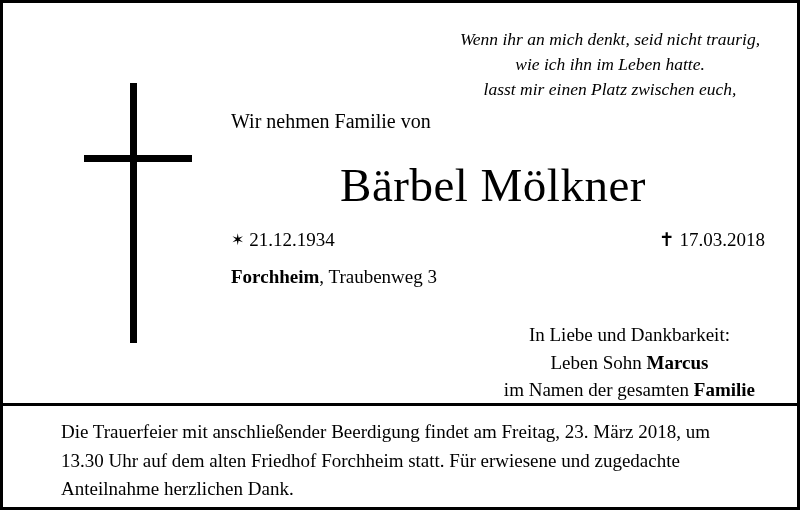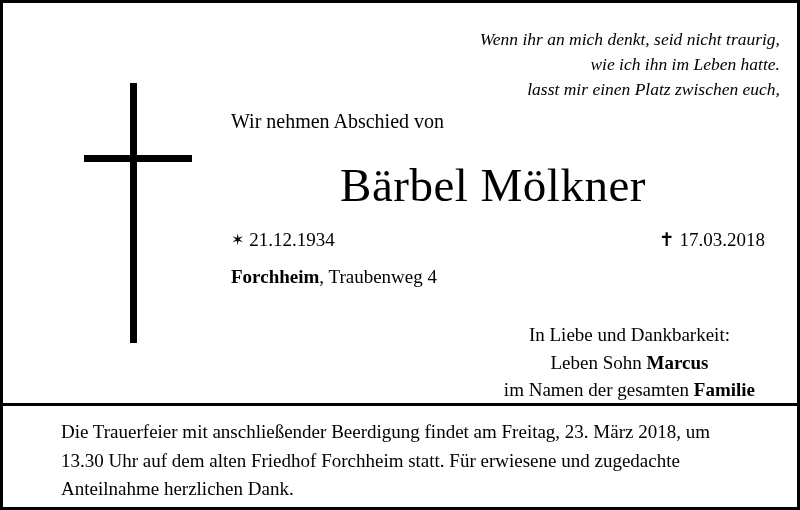--- a/index.html
+++ b/index.html
@@ -48,21 +48,21 @@
   }
   
   .verse {
     position: absolute;
     left: 437px;
     top: 24px;
     width: 340px;
     font-style: italic;
     font-size: 17.5px;
     line-height: 1.42;
-    text-align: right;
+    text-align: center;
   }
   .verse div {
     white-space: nowrap;
   }
   
   .intro {
     position: absolute;
     left: 228px;
     top: 107px;
     font-size: 20px;
@@ -138,37 +138,37 @@
     <div class="vert"></div>
     <div class="horz"></div>
   </div>
 
   <div class="verse">
     <div>Wenn ihr an mich denkt, seid nicht traurig,</div>
     <div>wie ich ihn im Leben hatte.</div>
     <div>lasst mir einen Platz zwischen euch,</div>
   </div>
 
-  <div class="intro">Wir nehmen Abschied von</div>
+  <div class="intro">Wir nehmen Familie von</div>
 
   <div class="name">Bärbel Mölkner</div>
 
   <div class="dates">
     <span class="birth">
       <span class="star">✶</span>
       <span>21.12.1934</span>
     </span>
     <span class="death">
       <span class="dagger">✝</span>
       <span>17.03.2018</span>
     </span>
   </div>
 
   <div class="place">
-    <b>Forchheim</b><span>, Traubenweg 4</span>
+    <b>Forchheim</b><span>, Traubenweg 3</span>
   </div>
 
   <div class="family">
     <div>In Liebe und Dankbarkeit:</div>
     <div><span>Leben Sohn </span><b>Marcus</b></div>
     <div><span>im Namen der gesamten </span><b>Familie</b></div>
   </div>
 
   <div class="divider"></div>
 

